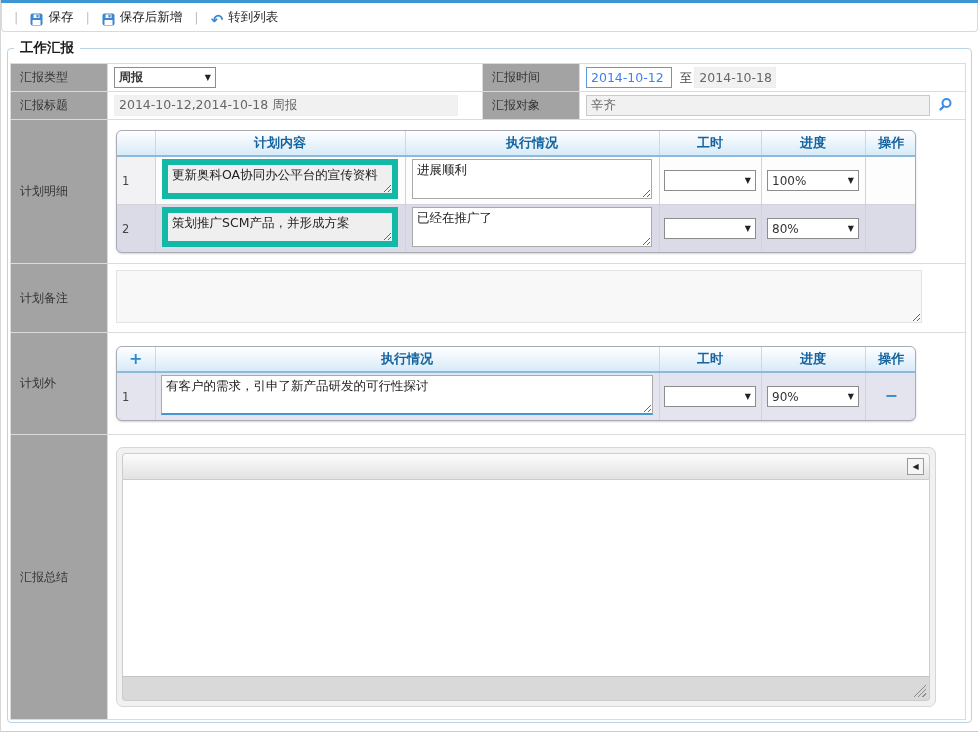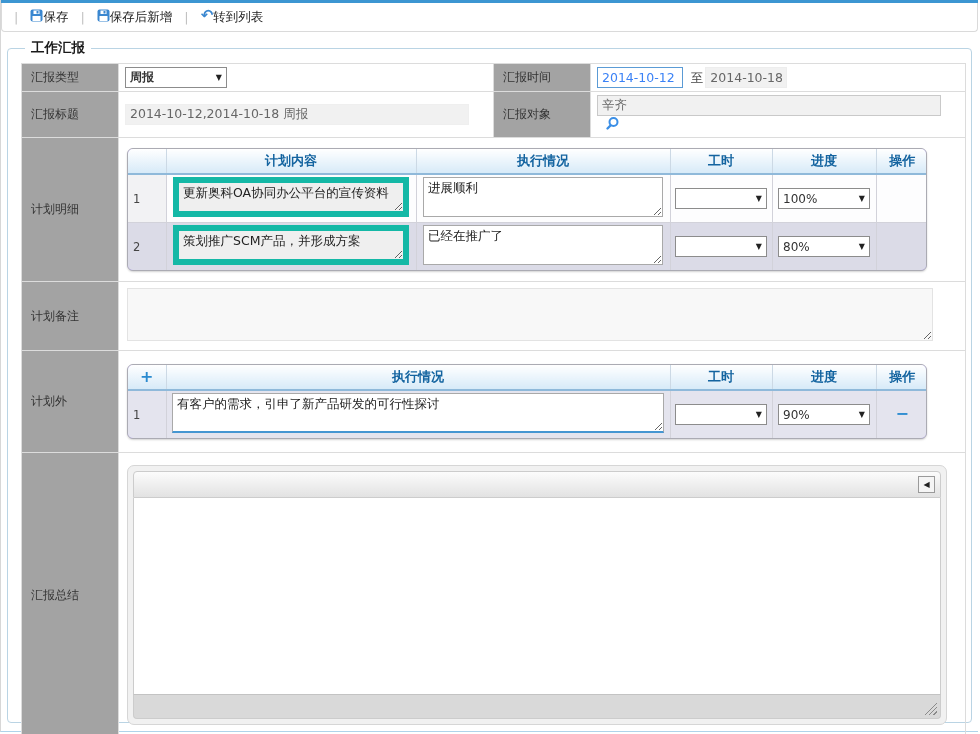--- a/index.html
+++ b/index.html
@@ -5,27 +5,27 @@
   * { box-sizing: border-box; margin: 0; padding: 0; }
   html,body { width: 980px; height: 734px; background:#fff; }
   body { font-family: "DejaVu Sans", "Liberation Sans", sans-serif; font-size:12px; color:#333; }
   .page { width:978px; height:732px; border-left:1px solid #d7d7d7; border-bottom:1px solid #aed3ea; }
 
   
   .topline { height:3px; background:#3c96d2; }
   .toolbar { height:29px; background:#fff; border:1px solid #dadada; border-top:none;
              border-radius:0 0 4px 4px; display:flex; align-items:center; padding:0 12px; gap:12px; }
   .tb-sep { color:#c2c2c2; font-size:13px; }
-  .tb-btn { display:flex; align-items:flex-start; cursor:pointer; color:#222; font-size:12.5px; }
+  .tb-btn { display:flex; align-items:flex-end; gap:5px; cursor:pointer; color:#222; font-size:12.5px; }
   .tb-btn svg { display:block; }
   .undo-glyph { color:#3a87d0; font-weight:bold; font-size:15px; line-height:12px; }
 
   
   fieldset { margin:7px 6px 0 6px; border:1px solid #bad4e4; border-radius:4px;
-             padding:6px 5px 6px 13px; height:684px; }
+             padding:6px 5px 6px 2px; height:684px; }
   legend { font-weight:bold; font-size:13.5px; color:#1a1a1a; padding:0 6px; margin-left:4px; }
 
   
   table.form { width:100%; border-collapse:collapse; }
   table.form > tbody > tr > td { border:1px solid #dcdcdc; vertical-align:middle; }
   td.lbl { width:97px; padding:4px 9px; font-size:12px; color:#333; background:#a3a3a3; }
   td.val { padding:3px 6px; }
   tr.row1 td, tr.row2 td { height:27px; }
 
   input.txt { height:21px; font-family:inherit; font-size:12.5px; padding:1px 4px; }

